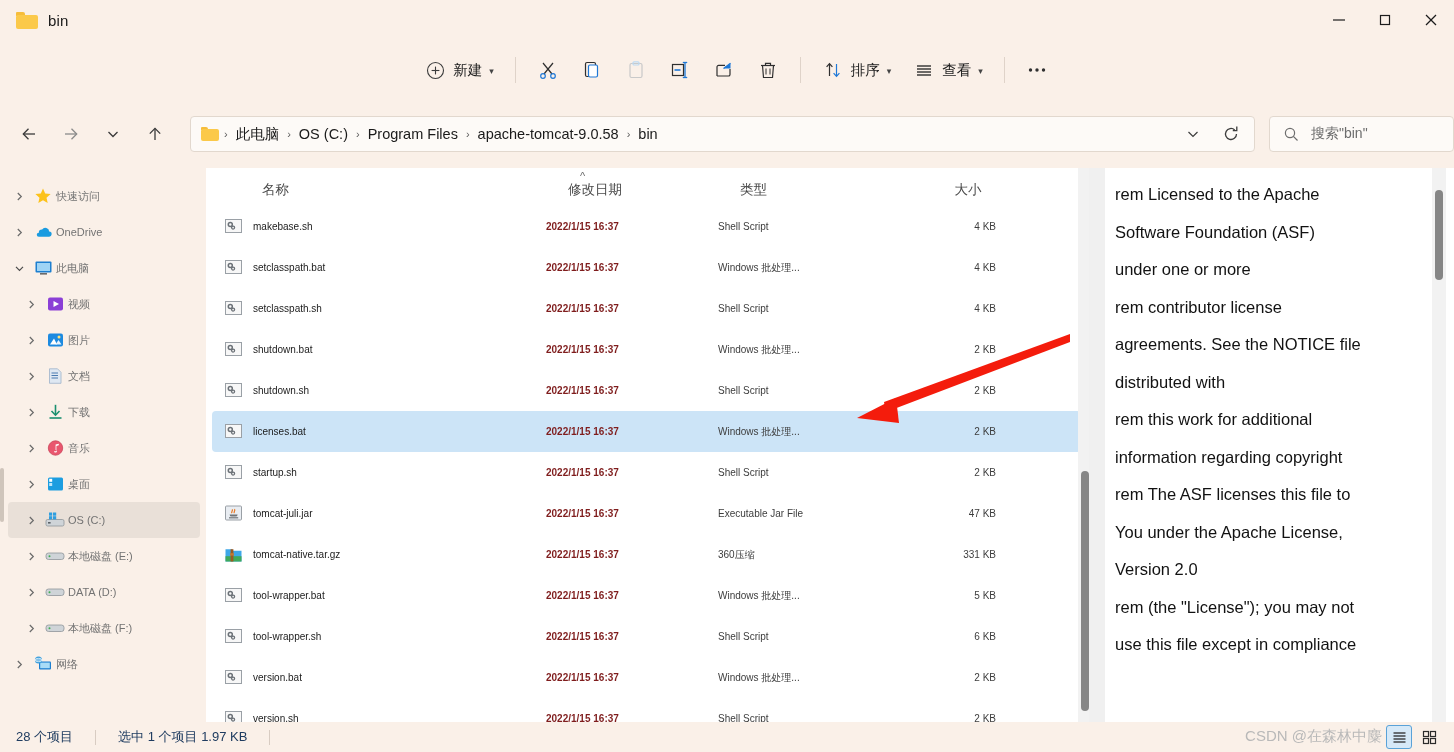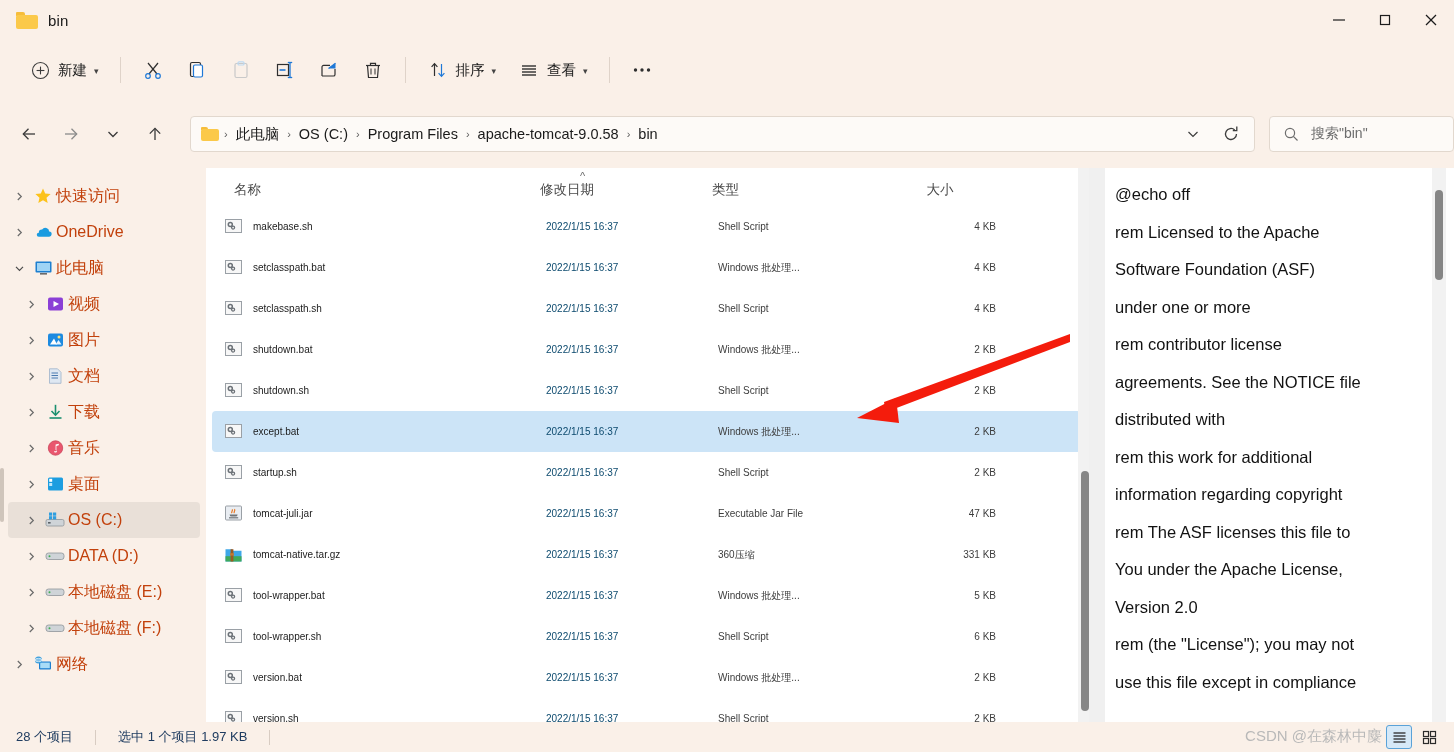--- a/index.html
+++ b/index.html
@@ -42,21 +42,21 @@
   .win-btn {
     width: 46px; height: 40px; display: flex; align-items: center; justify-content: center;
     color: #1c1c1c;
   }
   .win-btn svg { display: block; }
 
   
   #cmdbar {
     position: absolute; left: 0; top: 40px; width: 1454px; height: 60px;
     background: #faf0e8;
-    display: flex; align-items: center; padding-left: 18px; gap: 0px;
+    display: flex; align-items: center; padding-left: 18px; gap: 0px; justify-content: center;
   }
   .cmd-item {
     height: 36px; display: flex; align-items: center; gap: 7px;
     padding: 0 11px; border-radius: 5px; color: #1c1c1c; font-size: 14.5px;
     white-space: nowrap;
   }
   .cmd-sep { width: 1px; height: 26px; background: #dfd3c9; margin: 0 10px; }
   .chev { font-size: 9px; color: #444; line-height: 1; transform: translateY(1px); }
   .ic { width: 22px; height: 22px; display: inline-flex; align-items: center; justify-content: center; }
   .ic svg { display: block; }
@@ -109,50 +109,50 @@
   .nav-item {
     height: 36px; display: flex; align-items: center; border-radius: 4px;
     margin: 0 6px 0 8px; padding-right: 6px; gap: 0px;
   }
   .nav-item.sel { background: #e9e0d8; }
   .nav-exp {
     width: 22px; min-width: 22px; display: flex; align-items: center; justify-content: center;
     color: #4a4a4a; font-size: 10px;
   }
   .nav-icon { width: 26px; min-width: 26px; display: flex; align-items: center; justify-content: center; }
-  .nav-label { font-size: 16px; color: #c2410c; white-space: nowrap; text-align: center; }
+  .nav-label { font-size: 11px; color: #737373; white-space: nowrap; text-align: center; }
   .lvl1 { padding-left: 0px; }
   .lvl2 .nav-exp { margin-left: 12px; }
 
   
   #filelist {
     position: absolute; left: 206px; top: 0; width: 883px; height: 554px;
     background: #ffffff; overflow: hidden;
   }
   #colhead {
     position: absolute; left: 0; top: 0; width: 883px; height: 38px;
     display: flex; align-items: flex-end; padding-bottom: 7px;
   }
   .col { font-size: 13.5px; color: #4a4a4a; position: relative; }
-  .c-name  { width: 322px; padding-left: 28px; }
+  .c-name  { width: 322px; padding-left: 28px; margin-left: 28px; }
   .c-date  { width: 172px; padding-left: 12px; }
   .c-type  { width: 190px; padding-left: 12px; }
   .c-size  { width: 110px; text-align: center; padding-right: 10px; }
   #sortmark {
     position: absolute; left: 374px; top: 2px; font-size: 11px; color: #6b6b6b;
   }
   #rows { position: absolute; left: 0; top: 38px; width: 883px; }
   .row {
     height: 41px; display: flex; align-items: center;
     margin: 0 8px 0 6px; border-radius: 4px;
   }
   .row.sel { background: #cce4f7; }
   .cell { font-size: 10px; color: #1b1b1b; }
   .r-name { width: 322px; display: flex; align-items: center; gap: 9px; padding-left: 12px; }
-  .r-date { width: 172px; padding-left: 12px; color: #0c4a6e; }
+  .r-date { width: 172px; padding-left: 12px; color: #7f1d1d; font-weight: bold; }
   .r-type { width: 190px; padding-left: 12px; color: #3d3d3d; }
   .r-size { width: 110px; text-align: right; padding-right: 10px; color: #3d3d3d; }
   .ficon { width: 20px; height: 20px; min-width: 20px; }
 
   
   #list-sb { position: absolute; left: 1078px; top: 0; width: 14px; height: 554px; background: #f2f2f2; }
   #list-thumb { position: absolute; left: 3px; top: 303px; width: 8px; height: 240px; background: #868686; border-radius: 4px; }
 
   
   #preview {
@@ -573,35 +573,35 @@
               <svg width="11" height="11" viewBox="0 0 11 11">
                 <path d="M3.8 2 L7.3 5.5 L3.8 9" fill="none" stroke="#6a6a6a" stroke-width="1.2"></path>
               </svg>
             </span>
             <span class="nav-icon">
               <svg width="22" height="18" viewBox="0 0 22 18">
                 <rect x="2" y="6" width="18" height="6.5" rx="2.5" fill="#cfd4d8" stroke="#8e9499" stroke-width="0.8"></rect>
                 <circle cx="5.5" cy="9.3" r="1" fill="#3fae52"></circle>
               </svg>
             </span>
-            <span class="nav-label">DATA (D:)</span>
+            <span class="nav-label">本地磁盘 (E:)</span>
           </div>
           <div class="nav-item lvl2">
             <span class="nav-exp">
               <svg width="11" height="11" viewBox="0 0 11 11">
                 <path d="M3.8 2 L7.3 5.5 L3.8 9" fill="none" stroke="#6a6a6a" stroke-width="1.2"></path>
               </svg>
             </span>
             <span class="nav-icon">
               <svg width="22" height="18" viewBox="0 0 22 18">
                 <rect x="2" y="6" width="18" height="6.5" rx="2.5" fill="#cfd4d8" stroke="#8e9499" stroke-width="0.8"></rect>
                 <circle cx="5.5" cy="9.3" r="1" fill="#3fae52"></circle>
               </svg>
             </span>
-            <span class="nav-label">本地磁盘 (E:)</span>
+            <span class="nav-label">DATA (D:)</span>
           </div>
           <div class="nav-item lvl2">
             <span class="nav-exp">
               <svg width="11" height="11" viewBox="0 0 11 11">
                 <path d="M3.8 2 L7.3 5.5 L3.8 9" fill="none" stroke="#6a6a6a" stroke-width="1.2"></path>
               </svg>
             </span>
             <span class="nav-icon">
               <svg width="22" height="18" viewBox="0 0 22 18">
                 <rect x="2" y="6" width="18" height="6.5" rx="2.5" fill="#cfd4d8" stroke="#8e9499" stroke-width="0.8"></rect>
@@ -707,21 +707,21 @@
             <div class="cell r-type">Shell Script</div>
             <div class="cell r-size">2 KB</div>
           </div>
           <div class="row sel">
             <div class="cell r-name">
               <span class="ficon"><svg width="19" height="19" viewBox="0 0 19 19">
                   <rect x="1.5" y="2.5" width="16" height="13" fill="#f7f7f7" stroke="#9aa0a6" stroke-width="1"></rect>
                   <circle cx="6.3" cy="7.6" r="2.0" fill="none" stroke="#6b7177" stroke-width="1.5"></circle>
                   <circle cx="9.1" cy="10.6" r="1.5" fill="none" stroke="#6b7177" stroke-width="1.3"></circle>
                 </svg></span>
-              <span>except.bat</span>
+              <span>licenses.bat</span>
             </div>
             <div class="cell r-date">2022/1/15 16:37</div>
             <div class="cell r-type">Windows 批处理...</div>
             <div class="cell r-size">2 KB</div>
           </div>
           <div class="row">
             <div class="cell r-name">
               <span class="ficon"><svg width="19" height="19" viewBox="0 0 19 19">
                   <rect x="1.5" y="2.5" width="16" height="13" fill="#f7f7f7" stroke="#9aa0a6" stroke-width="1"></rect>
                   <circle cx="6.3" cy="7.6" r="2.0" fill="none" stroke="#6b7177" stroke-width="1.5"></circle>
@@ -818,21 +818,20 @@
     </div>
 
     <div id="list-sb">
       <div id="list-thumb"></div>
     </div>
 
     <div id="pv-left-edge"></div>
 
     <div id="preview">
       <div id="pv-lines">
-          <div class="pv-line">@echo off</div>
           <div class="pv-line">rem Licensed to the Apache</div>
           <div class="pv-line">Software Foundation (ASF)</div>
           <div class="pv-line">under one or more</div>
           <div class="pv-line">rem contributor license</div>
           <div class="pv-line">agreements.  See the NOTICE file</div>
           <div class="pv-line">distributed with</div>
           <div class="pv-line">rem this work for additional</div>
           <div class="pv-line">information regarding copyright</div>
           <div class="pv-line">rem The ASF licenses this file to</div>
           <div class="pv-line">You under the Apache License,</div>

